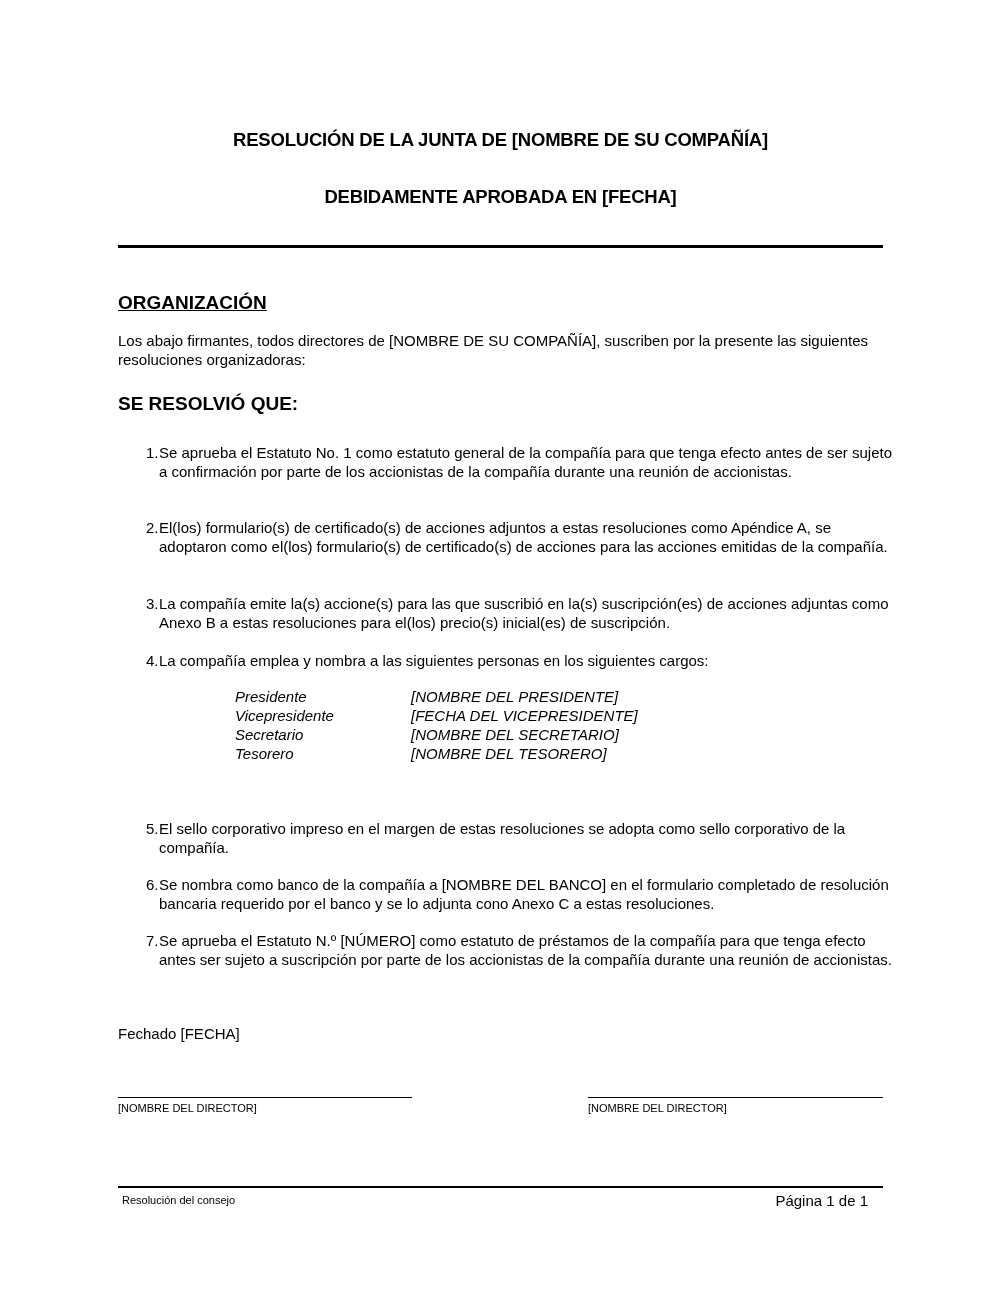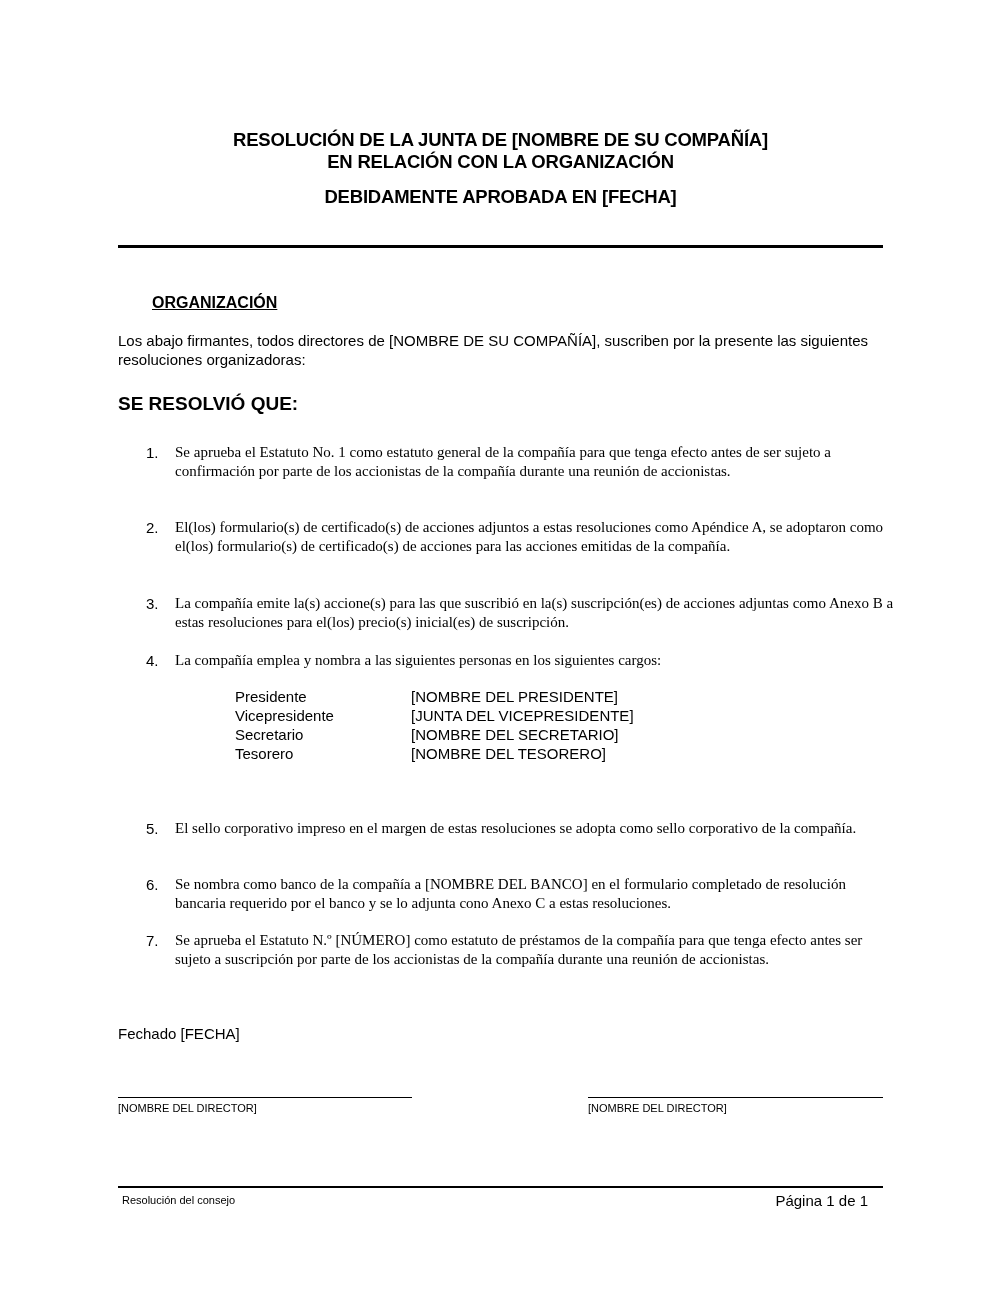--- a/index.html
+++ b/index.html
@@ -11,60 +11,59 @@
     .title {
       position: absolute; left: 118px; width: 765px; text-align: center;
       font-weight: bold; font-size: 18.5px; line-height: 22px; letter-spacing: -0.2px;
     }
     .title-l1 { top: 129px; }
     .title-l2 { top: 151px; }
     .title-l3 { top: 186px; }
     .rule-thick { position: absolute; left: 118px; width: 765px; top: 245px; height: 3px; background: #000; }
     .section-heading {
       position: absolute; left: 118px; top: 294px;
-      font-weight: bold; font-size: 16px; text-decoration: underline; line-height: 18px; margin-left: 34px;
+      font-weight: bold; font-size: 19px; text-decoration: underline; line-height: 18px;
     }
     .para {
       position: absolute; left: 118px; width: 770px; top: 331px;
       font-size: 15px; line-height: 19px;
     }
     .resolved-heading {
       position: absolute; left: 118px; top: 395px;
       font-weight: bold; font-size: 19px; line-height: 18px;
     }
     .item { position: absolute; left: 146px; width: 750px; font-size: 15px; line-height: 19px; }
     .item .num { position: absolute; left: 0; top: 0; width: 28px; }
-    .item .text { margin-left: 29px; font-family: Liberation Serif, serif; }
+    .item .text { margin-left: 13px; }
     .item-1 { top: 443px; }
     .item-2 { top: 518px; }
     .item-3 { top: 594px; }
     .item-4 { top: 651px; }
     .item-5 { top: 819px; }
     .item-6 { top: 875px; }
     .item-7 { top: 931px; }
-    .officers { position: absolute; left: 235px; top: 687px; font-size: 15px; line-height: 19px; }
+    .officers { position: absolute; left: 235px; top: 687px; font-size: 15px; line-height: 19px; font-style: italic; }
     .officer-row { display: flex; height: 19px; }
     .officer-role { width: 176px; }
     .fechado { position: absolute; left: 118px; top: 1024px; font-size: 15px; line-height: 19px; }
     .sig-line { position: absolute; top: 1097px; height: 1px; background: #000; }
     .sig-line-1 { left: 118px; width: 294px; }
     .sig-line-2 { left: 588px; width: 295px; }
     .sig-name { position: absolute; top: 1099px; font-size: 11px; line-height: 19px; }
     .sig-name-1 { left: 118px; }
     .sig-name-2 { left: 588px; }
     .rule-footer { position: absolute; left: 118px; width: 765px; top: 1186px; height: 2px; background: #000; }
     .footer-left { position: absolute; left: 122px; top: 1191px; font-size: 11px; line-height: 19px; }
     .footer-right { position: absolute; right: 132px; top: 1191px; font-size: 15px; line-height: 19px; }
   </style>
 </head>
 <body>
 
 <div class="page">
   <div class="title title-l1">RESOLUCIÓN DE LA JUNTA DE [NOMBRE DE SU COMPAÑÍA]</div>
-  <div class="title title-l2">EN RELACIÓN CON LA ORGANIZACIÓN</div>
   <div class="title title-l3">DEBIDAMENTE APROBADA EN [FECHA]</div>
   <div class="rule-thick"></div>
 
   <div class="section-heading">ORGANIZACIÓN</div>
   <div class="para">Los abajo firmantes, todos directores de [NOMBRE DE SU COMPAÑÍA], suscriben por la presente las siguientes resoluciones organizadoras:</div>
 
   <div class="resolved-heading">SE RESOLVIÓ QUE:</div>
 
   <div class="item item-1">
     <span class="num">1.</span>
@@ -83,21 +82,21 @@
     <div class="text">La compañía emplea y nombra a las siguientes personas en los siguientes cargos:</div>
   </div>
 
   <div class="officers">
     <div class="officer-row">
       <span class="officer-role">Presidente</span>
       <span class="officer-name">[NOMBRE DEL PRESIDENTE]</span>
     </div>
     <div class="officer-row">
       <span class="officer-role">Vicepresidente</span>
-      <span class="officer-name">[JUNTA DEL VICEPRESIDENTE]</span>
+      <span class="officer-name">[FECHA DEL VICEPRESIDENTE]</span>
     </div>
     <div class="officer-row">
       <span class="officer-role">Secretario</span>
       <span class="officer-name">[NOMBRE DEL SECRETARIO]</span>
     </div>
     <div class="officer-row">
       <span class="officer-role">Tesorero</span>
       <span class="officer-name">[NOMBRE DEL TESORERO]</span>
     </div>
   </div>

